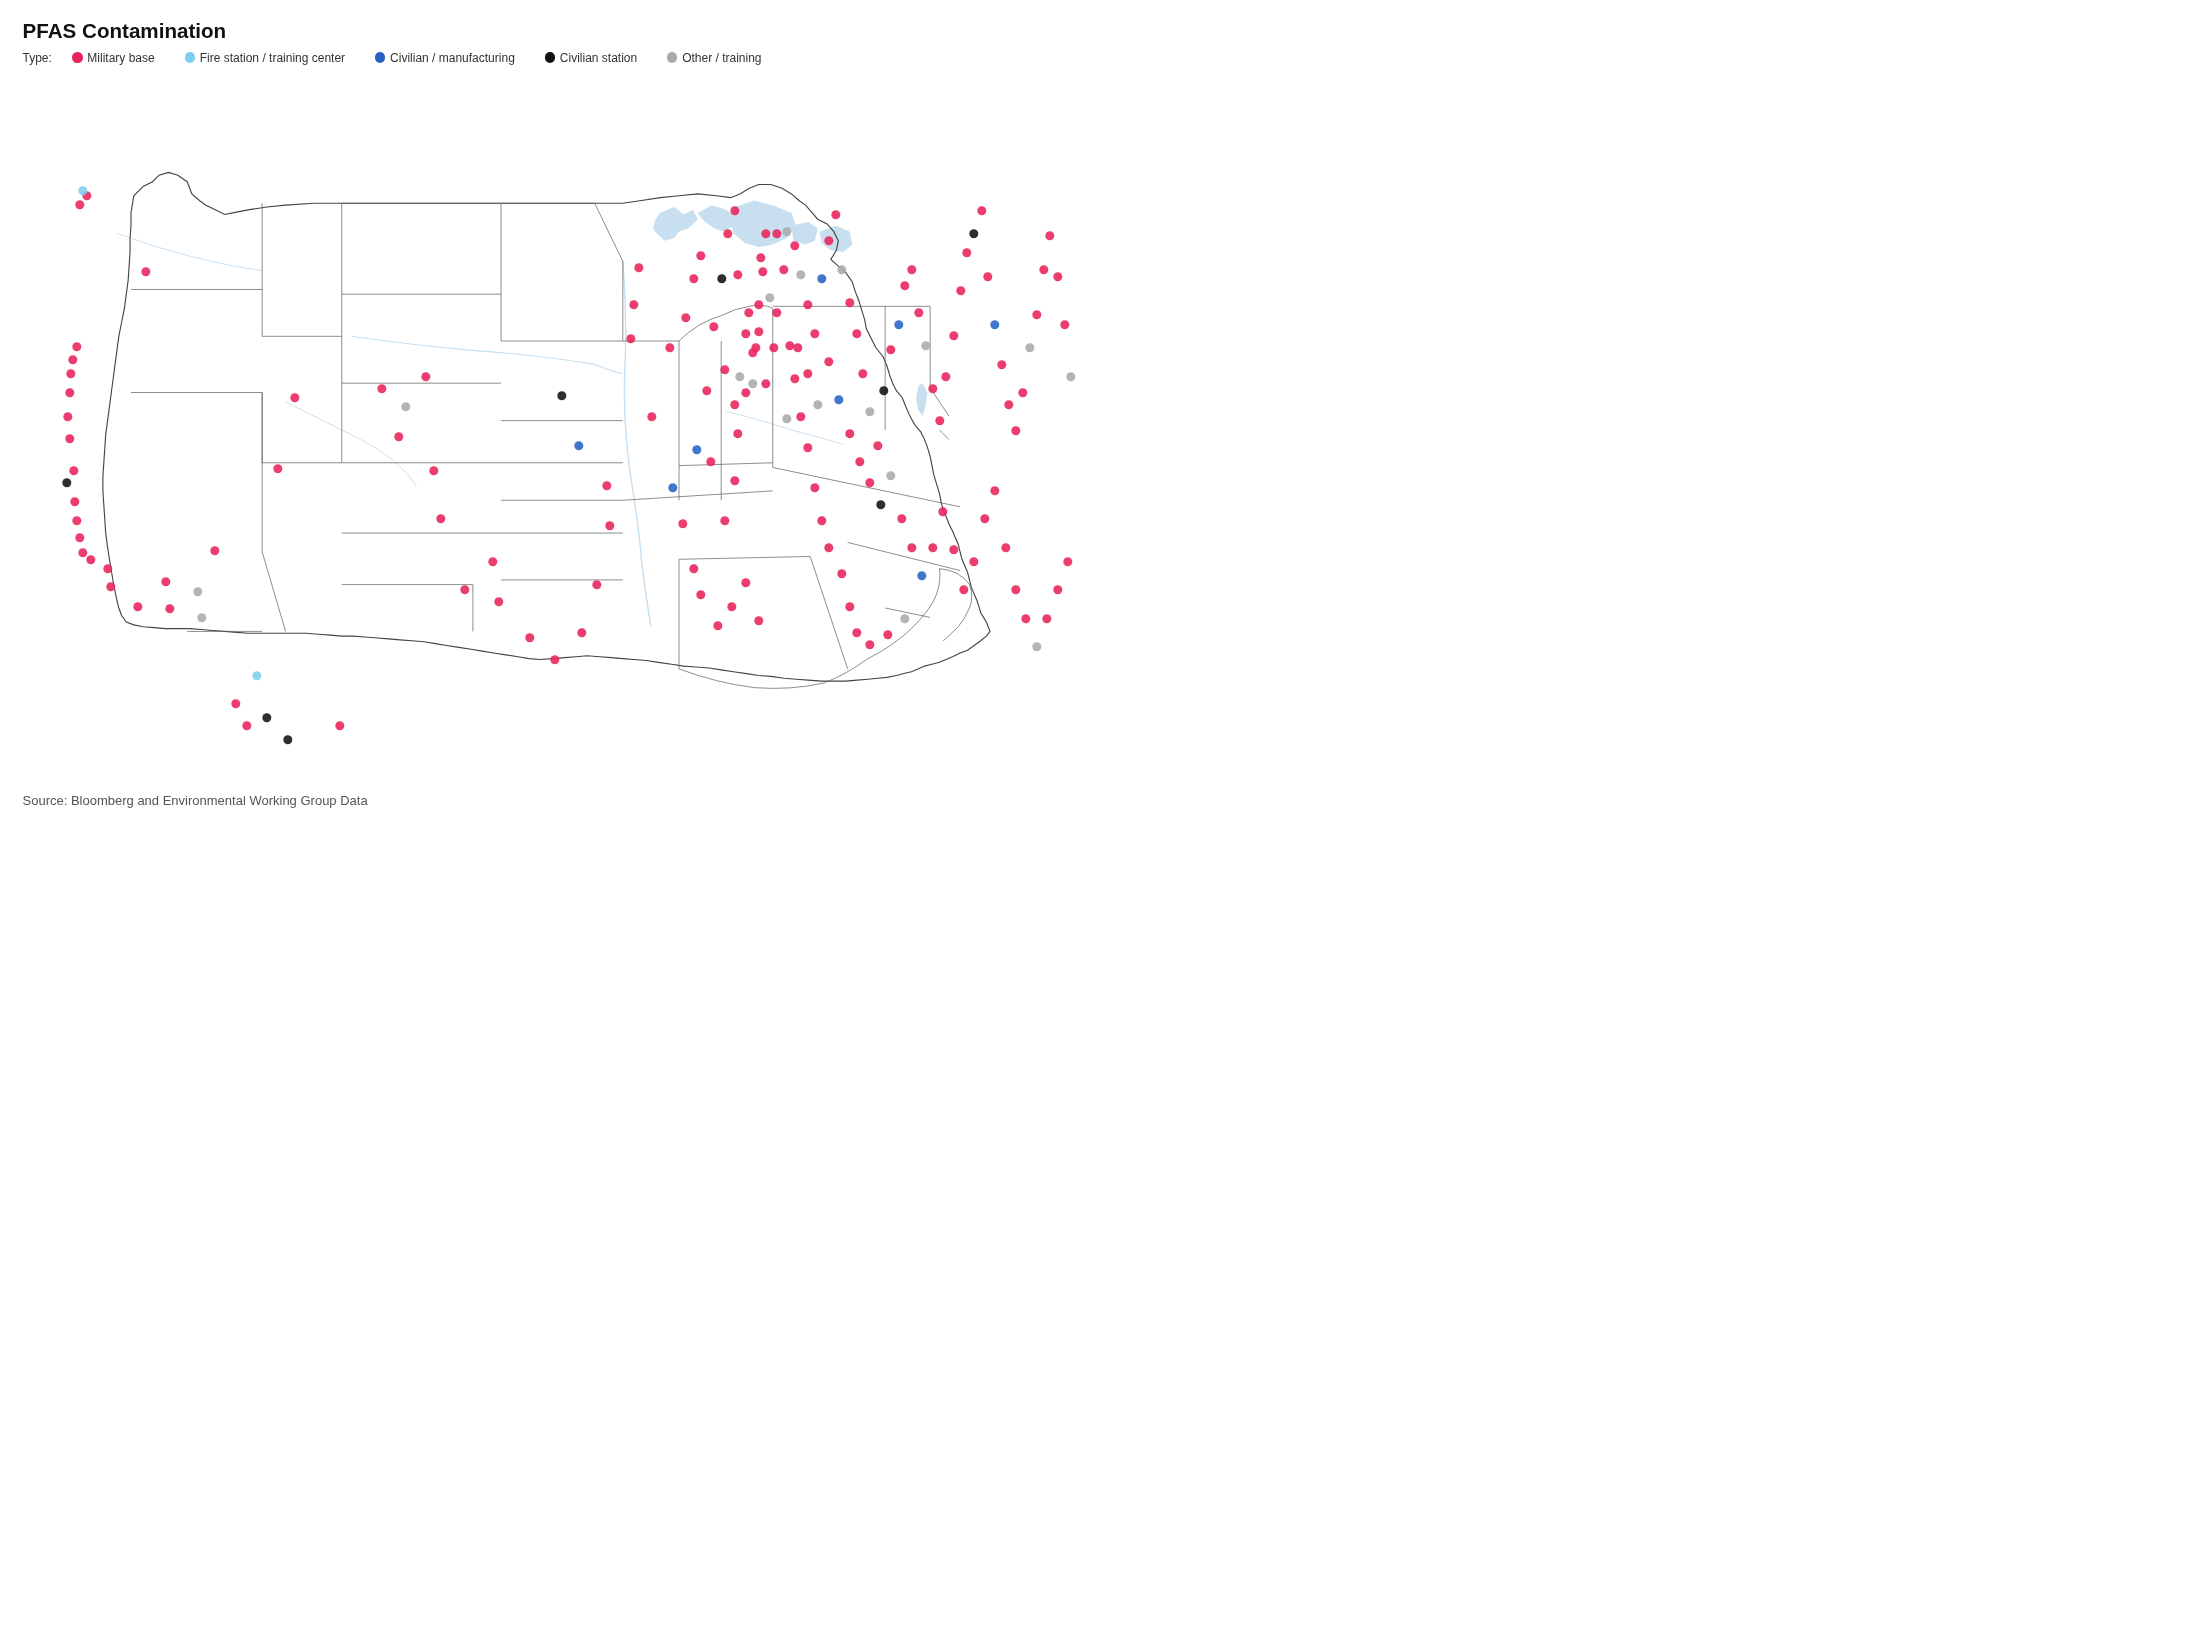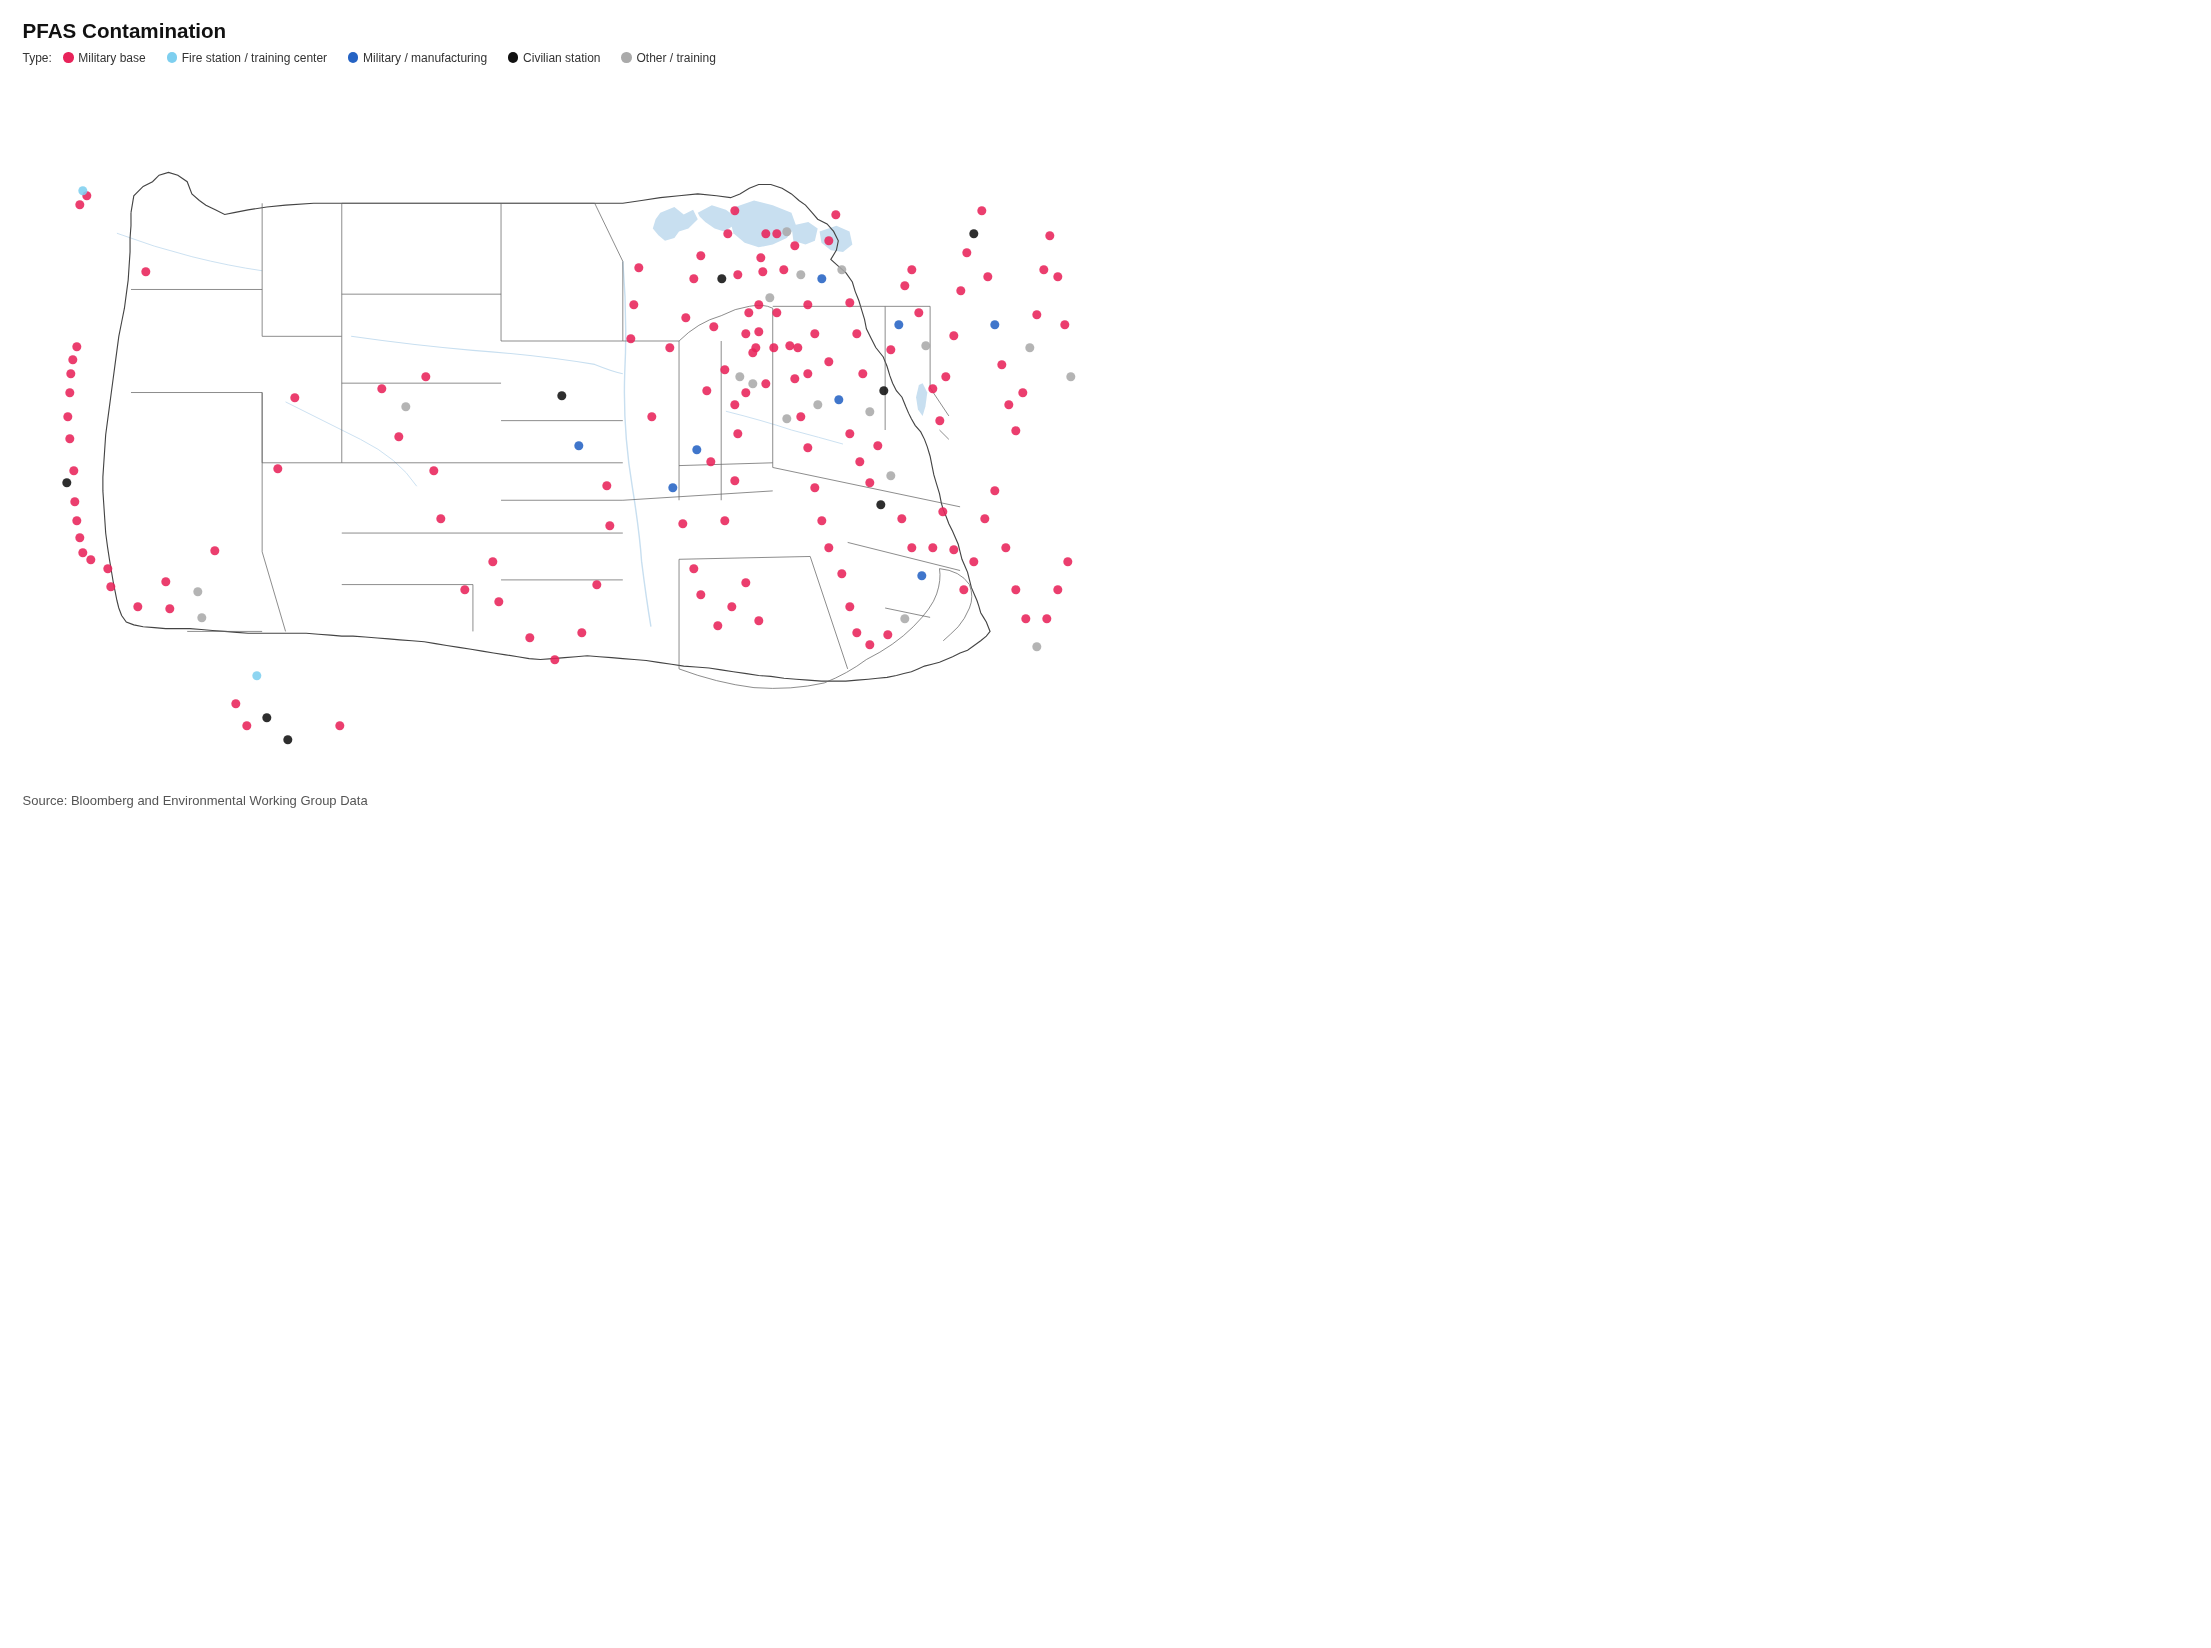--- a/index.html
+++ b/index.html
@@ -12,21 +12,21 @@
     }
     #title {
       font-size: 20.6px;
       font-weight: 700;
       color: #111;
       margin-bottom: 7.5px;
     }
     #legend {
       display: flex;
       align-items: center;
-      gap: 4px;
+      gap: 13px;
       font-size: 12px;
       color: #333;
       margin-bottom: 9.4px;
       flex-wrap: wrap;
     }
     .legend-type-label {
       margin-right: 7.5px;
       font-weight: 400;
     }
     .legend-item {
@@ -67,21 +67,21 @@
   <div class="legend-item">
     <div class="legend-dot" style="background:#e8235a;"></div>
     <span>Military base</span>
   </div>
   <div class="legend-item">
     <div class="legend-dot" style="background:#7ecfef;"></div>
     <span>Fire station / training center</span>
   </div>
   <div class="legend-item">
     <div class="legend-dot" style="background:#2563c4;"></div>
-    <span>Military / manufacturing</span>
+    <span>Civilian / manufacturing</span>
   </div>
   <div class="legend-item">
     <div class="legend-dot" style="background:#111111;"></div>
     <span>Civilian station</span>
   </div>
   <div class="legend-item">
     <div class="legend-dot" style="background:#aaaaaa;"></div>
     <span>Other / training</span>
   </div>
 </div>

